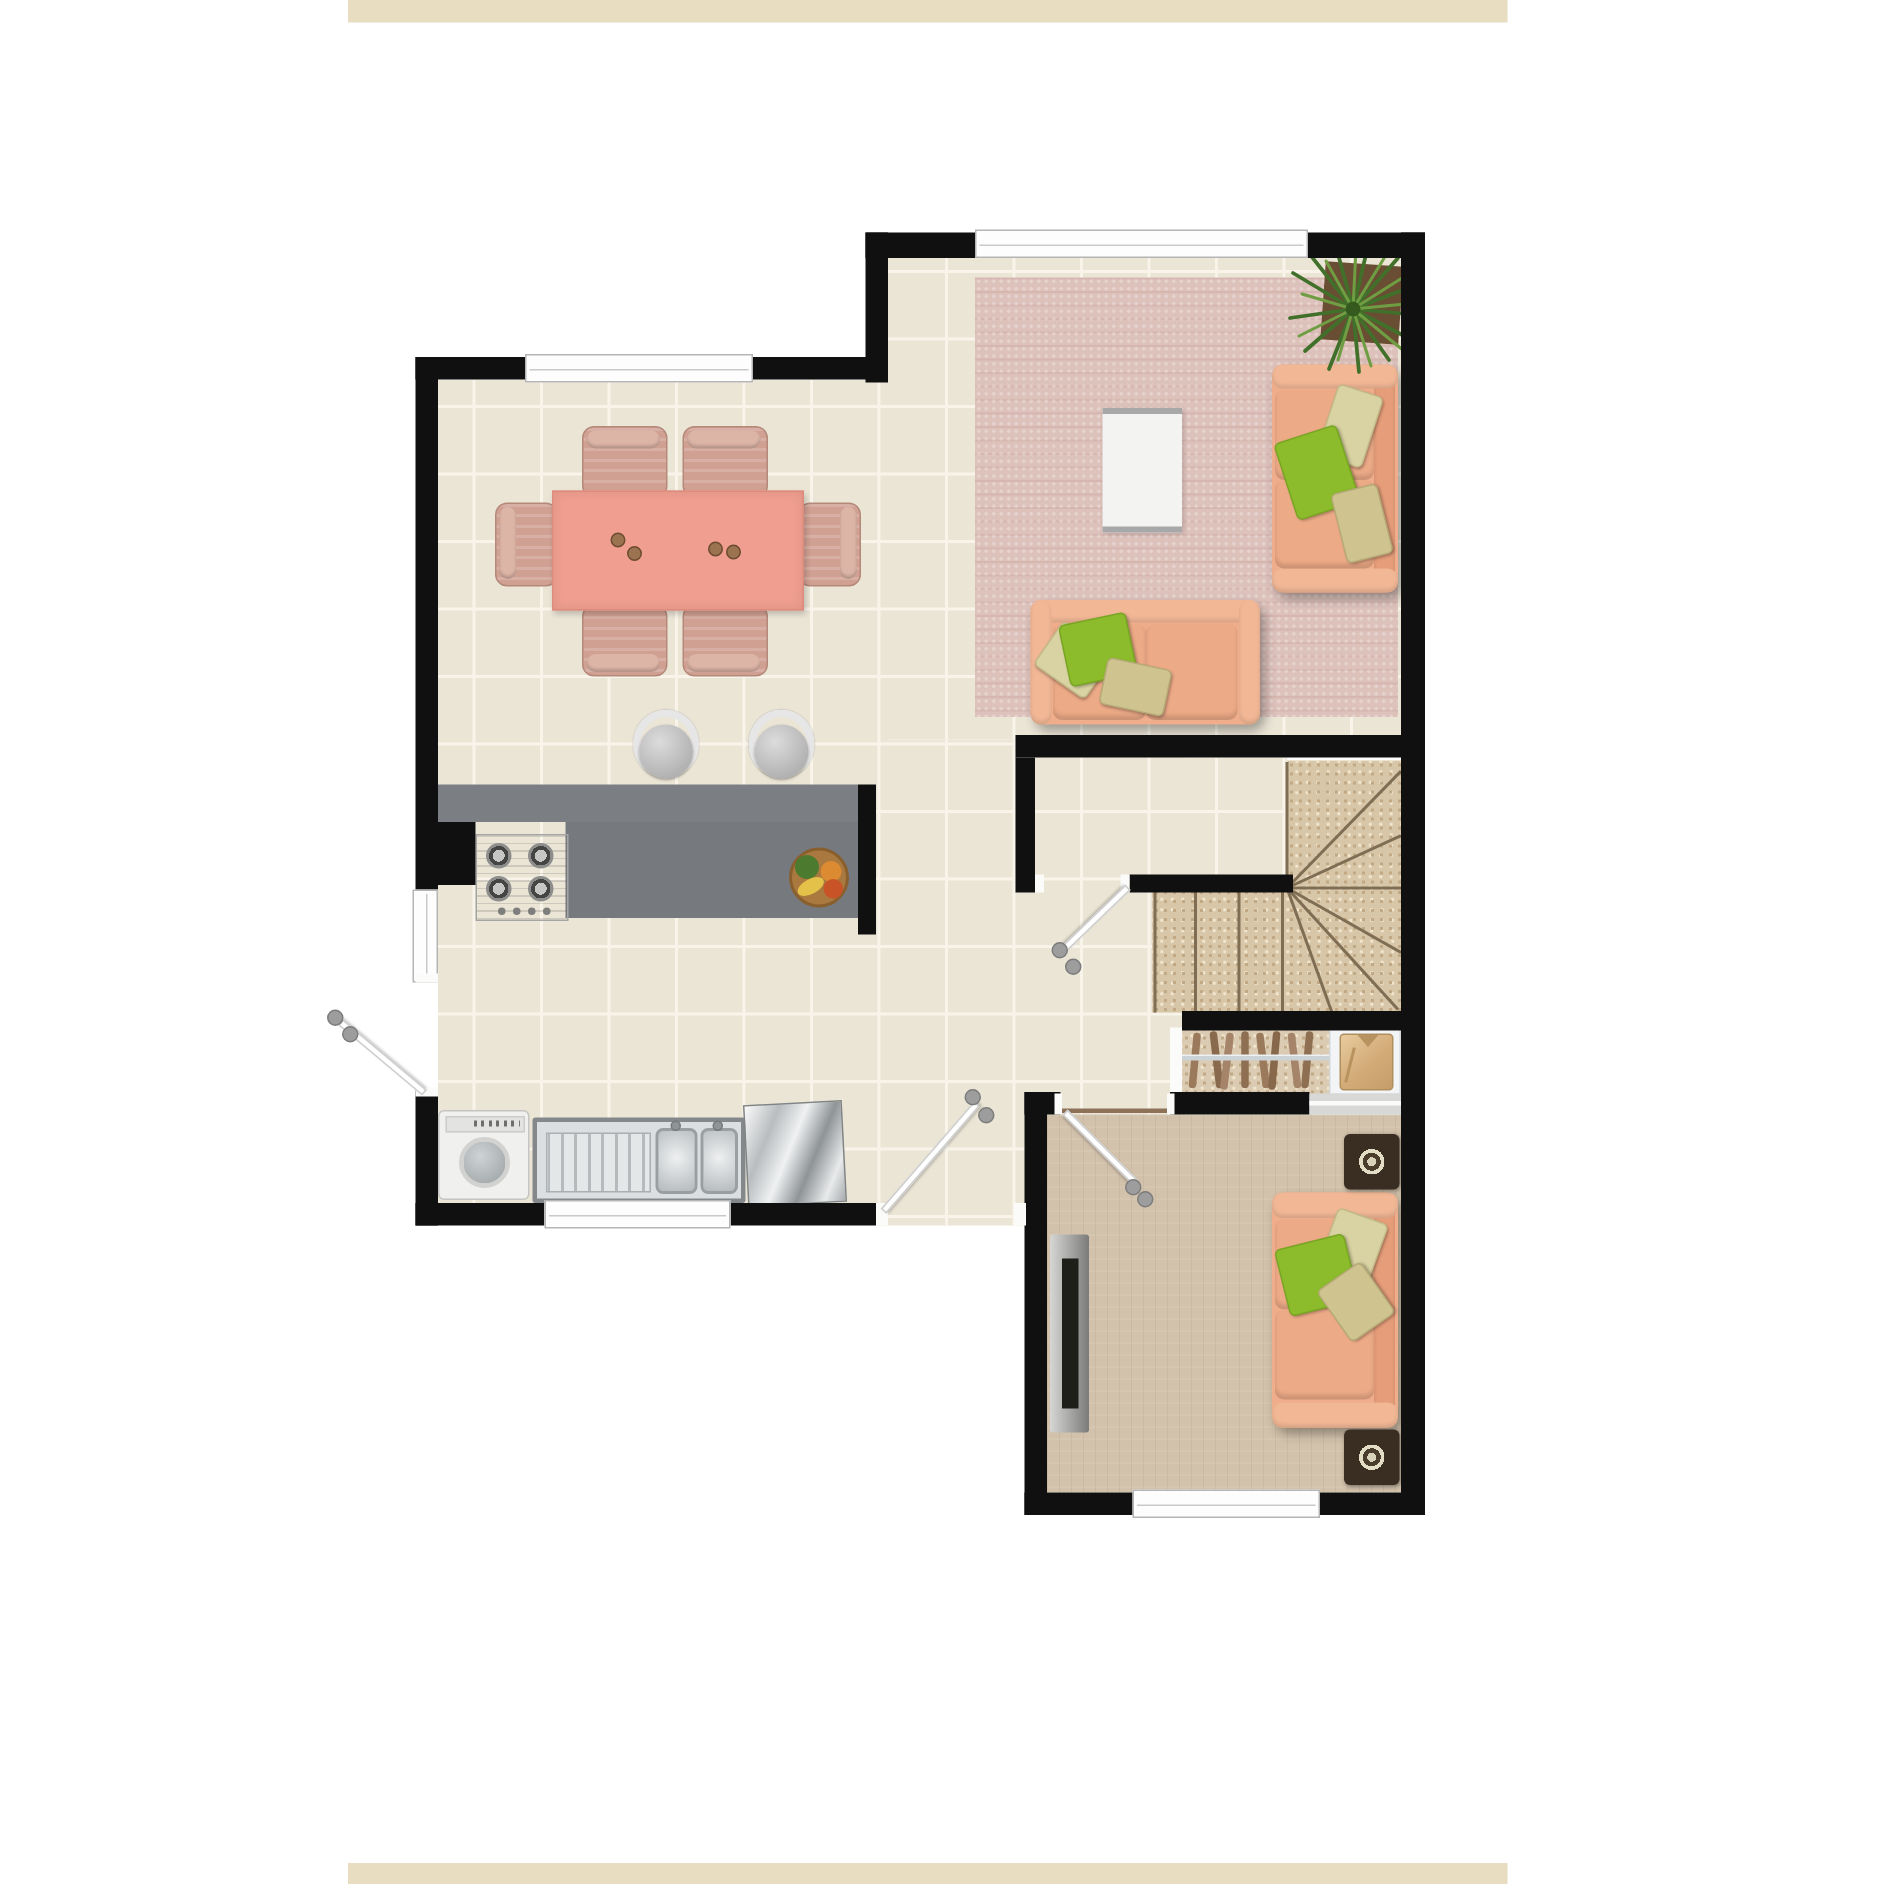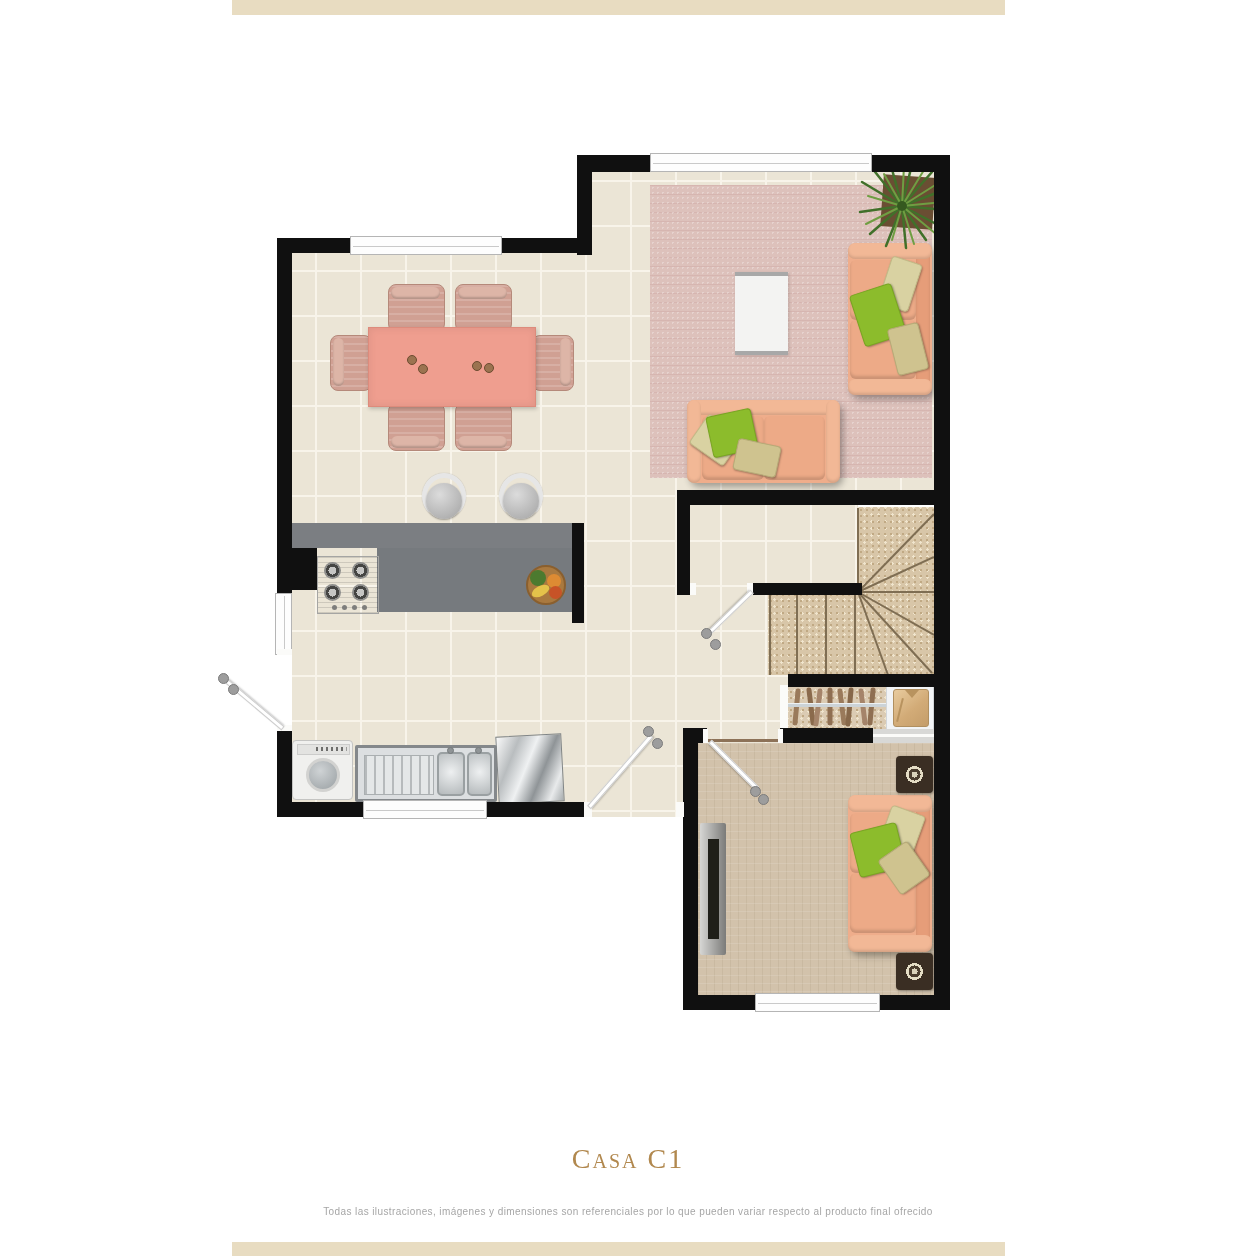--- a/index.html
+++ b/index.html
@@ -316,16 +316,14 @@
 
     <div class="door" style="left:589px;top:805px;width:95px;transform:rotate(-49deg);"></div>
     <div class="dot" style="left:643px;top:726px;"></div>
     <div class="dot" style="left:652px;top:738px;"></div>
 
     <div class="door" style="left:710px;top:739px;width:67px;transform:rotate(45deg);"></div>
     <div class="dot" style="left:750px;top:786px;"></div>
     <div class="dot" style="left:758px;top:794px;"></div>
   </div>
 
-  <div class="title" style="top:1143px;font-size:28px;letter-spacing:2px;font-variant:small-caps;">Casa C1</div>
-  <div class="disclaimer" style="top:1206px;">Todas las ilustraciones, imágenes y dimensiones son referenciales por lo que pueden variar respecto al producto final ofrecido</div>
 
 </div>
 
 </body></html>

